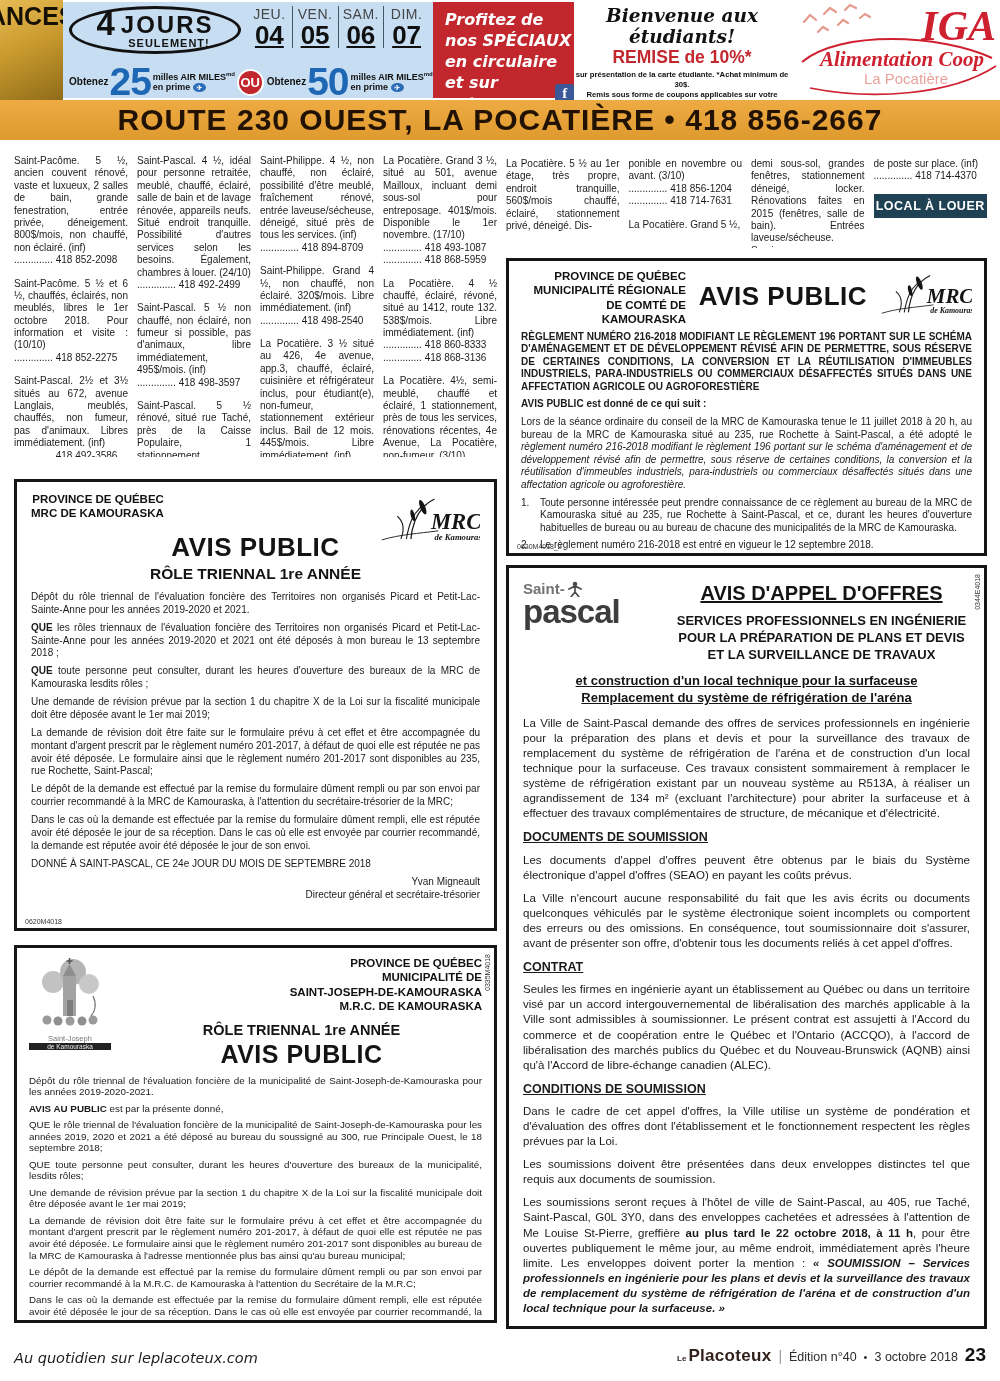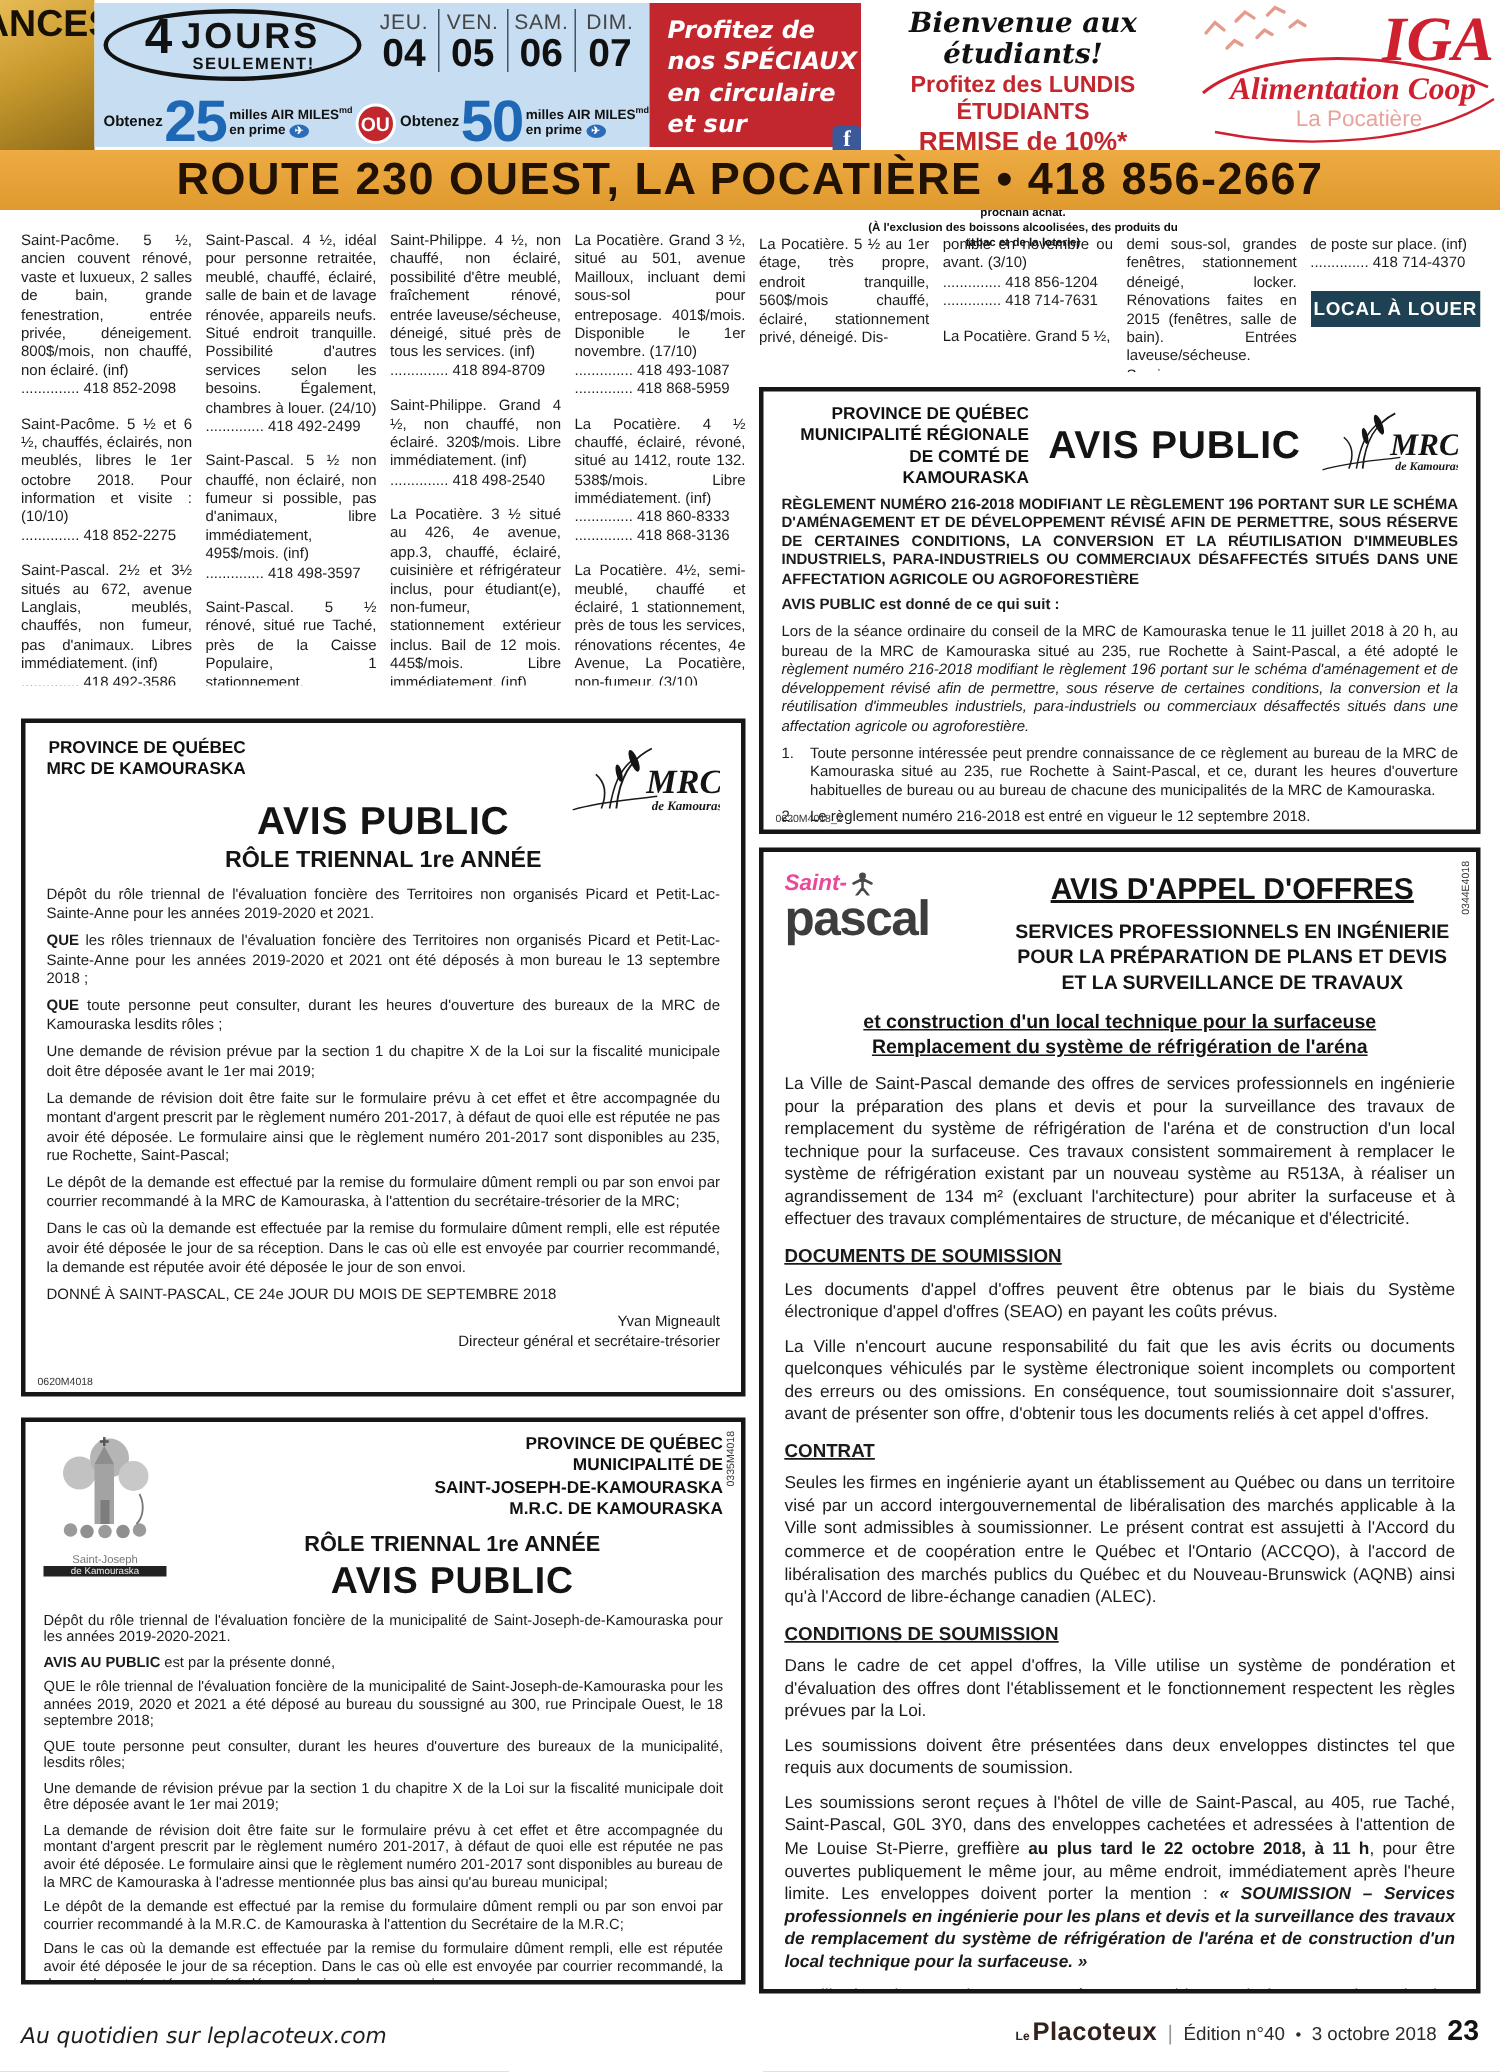--- a/index.html
+++ b/index.html
@@ -16,21 +16,21 @@
   .oval { width:172px; height:48px; border:3px solid #121212; border-radius:50%; display:flex; flex-direction:column;
           align-items:center; justify-content:center; color:#121212; flex:none; }
   .oval-row { display:flex; align-items:center; gap:6px; line-height:0.8; }
   .oval-num { font-size:33px; font-weight:800; }
   .oval-word { font-size:24px; font-weight:800; letter-spacing:2px; }
   .oval-only { font-size:11px; font-weight:800; letter-spacing:1px; margin:-1px 0 0 28px; }
   .days { display:flex; margin-left:6px; flex:1; }
   .day { flex:1; text-align:center; border-left:1px solid #456; padding-top:0; }
   .day:first-child { border-left:none; }
   .day-name { font-size:14px; color:#454545; letter-spacing:0.5px; }
-  .day-num { font-size:26px; font-weight:800; color:#101010; line-height:1; }
+  .day-num { font-size:26px; font-weight:800; color:#101010; line-height:1;text-decoration:underline; }
   .pb-bottom { display:flex; align-items:center; margin-top:1px; }
   .offer { display:flex; flex-direction:column; }
   .offer-main { display:flex; align-items:center; }
   .obtenez { font-size:10px; font-weight:700; color:#111; margin-right:1px; }
   .offer-val { font-size:39px; font-weight:800; color:#1d67b5; line-height:0.85; letter-spacing:-1px; }
   .offer-small { display:flex; flex-direction:column; margin-left:2px; font-size:9px; font-weight:700; color:#111; line-height:1.1; }
   .offer-small sup { font-size:6px; }
   .plane { display:inline-block; width:13px; height:9px; background:#2a6cb8; border-radius:50%;
            color:#fff; font-size:7px; line-height:9px; text-align:center; }
   .condition { font-size:9.3px; font-weight:700; color:#111; margin-top:2px; white-space:nowrap; }
@@ -108,21 +108,21 @@
   .sj-logo-col { width:82px; flex:none; text-align:center; }
   .sj-caption { font-size:7.5px; color:#777; }
   .sj-caption2 { font-size:6.5px; color:#eee; background:#222; }
   .sj-right { flex:1; }
   .sj-right .hdr-lines { margin-bottom:8px; }
   .sj-right .box-subtitle { font-size:14.5px; margin-top:6px; }
   .sj-right .box-title { font-size:25px; margin-top:2px; }
 
   .sp-hdr { display:flex; margin-bottom:4px; }
   .sp-logo { width:150px; flex:none; padding-top:2px; }
-  .sp-logo-top { font-size:15px; font-weight:800; color:#ec4899; display:flex; align-items:center; gap:2px;font-style:italic; }
+  .sp-logo-top { font-size:15px; font-weight:800; color:#737373; display:flex; align-items:center; gap:2px; }
   .sp-logo-main { font-size:33px; font-weight:800; color:#3d3d3d; letter-spacing:-1px; line-height:0.9; }
   .sp-titles { flex:1; text-align:center; }
   .sp-title { font-size:20px; font-weight:800; text-decoration:underline; color:#141414; margin:4px 0 8px; }
   .sp-sub { font-size:13px; font-weight:800; color:#141414; line-height:1.3; }
   .sp-obj { text-align:center; font-size:13px; font-weight:800; text-decoration:underline; color:#141414; line-height:1.35; margin:8px 0 9px; }
 
   
   .footer { position:absolute; left:14px; right:14px; top:1344px; display:flex; justify-content:space-between; align-items:flex-end; }
   .foot-left { font-family:"DejaVu Sans", sans-serif; font-style:italic; font-size:14.5px; color:#1d1d1d; }
   .foot-right { display:flex; align-items:baseline; gap:7px; }
@@ -204,21 +204,20 @@
       <div>nos SPÉCIAUX</div>
       <div>en circulaire</div>
       <div class="fb-row">
         <span>et sur notre</span>
         <span class="fb-icon">f</span>
       </div>
     </div>
 
     <div class="students">
       <div class="st-welcome">Bienvenue aux étudiants!</div>
-      <div class="st-line1">Profitez des LUNDIS ÉTUDIANTS</div>
       <div class="st-line2">REMISE de 10%*</div>
       <div class="st-small first">sur présentation de la carte étudiante. *Achat minimum de 30$.</div>
       <div class="st-small">Remis sous forme de coupons applicables sur votre prochain achat.</div>
       <div class="st-small">(À l'exclusion des boissons alcoolisées, des produits du tabac et de la loterie)</div>
     </div>
 
     <div class="iga-block">
       <svg width="210" height="98" viewBox="0 0 210 98">
         <g stroke="#e59a8c" stroke-width="2.2" fill="none" stroke-linecap="round">
           <path d="M14 22 l6 -7 l6 5"></path>

